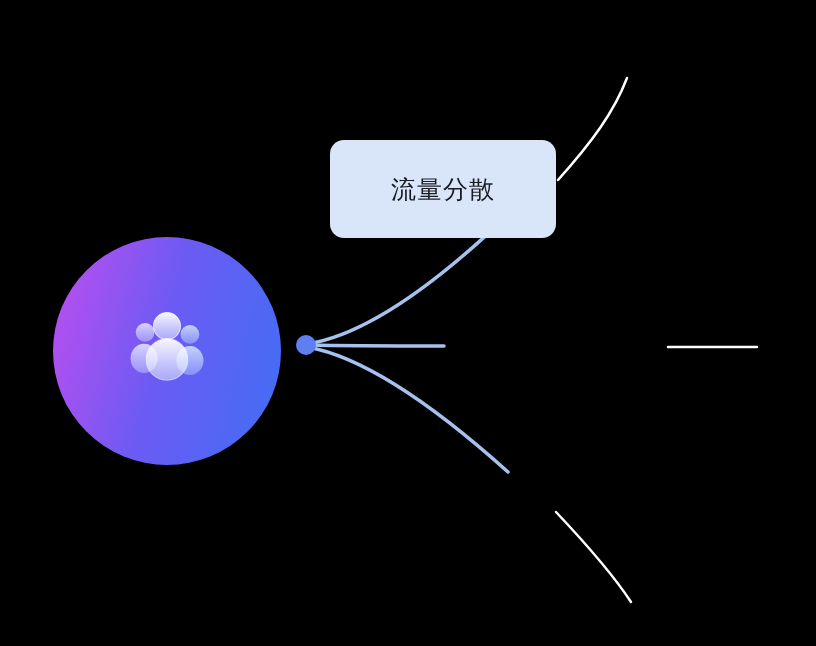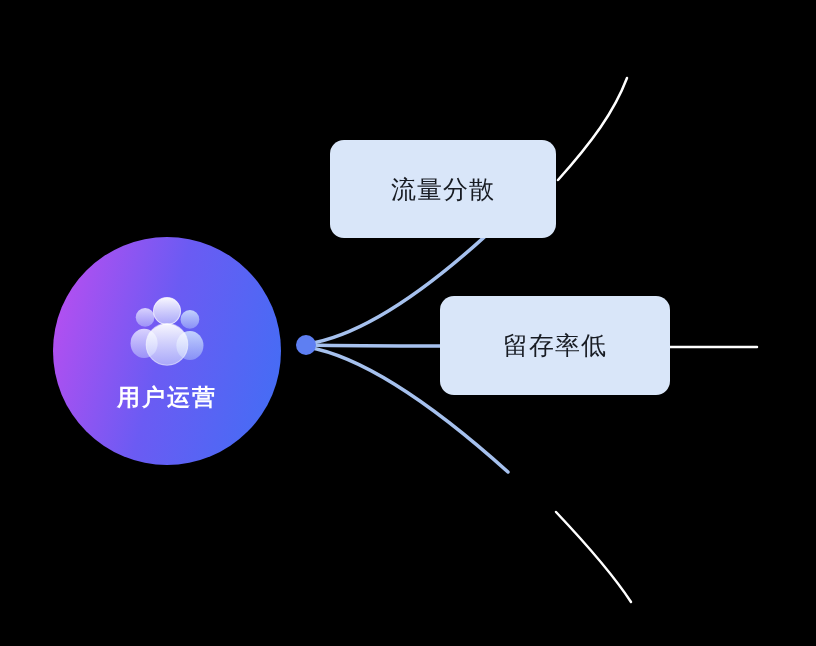--- a/index.html
+++ b/index.html
@@ -124,25 +124,21 @@
         <circle cx="27" cy="22" r="9" fill="url(#personSide)"></circle>
         <ellipse cx="26" cy="47" rx="13" ry="14" fill="url(#personSide)"></ellipse>
 
         <circle cx="70" cy="24" r="9" fill="url(#personRight)"></circle>
         <ellipse cx="70" cy="49" rx="13" ry="14" fill="url(#personRight)"></ellipse>
 
         <circle cx="48" cy="16" r="13" fill="url(#personMain)" stroke="#ffffff" stroke-opacity="0.7" stroke-width="1"></circle>
         <ellipse cx="48" cy="48" rx="20" ry="20" fill="url(#personMain)" stroke="#ffffff" stroke-opacity="0.5" stroke-width="1"></ellipse>
       </svg>
     </span>
-    <span class="root-label">用户运营</span>
   </div>
 
   <div class="branch-node node-traffic">
     <span class="branch-label">流量分散</span>
   </div>
 
-  <div class="branch-node node-retention">
-    <span class="branch-label">留存率低</span>
-  </div>
 
 
 </div>
 
 </body></html>

